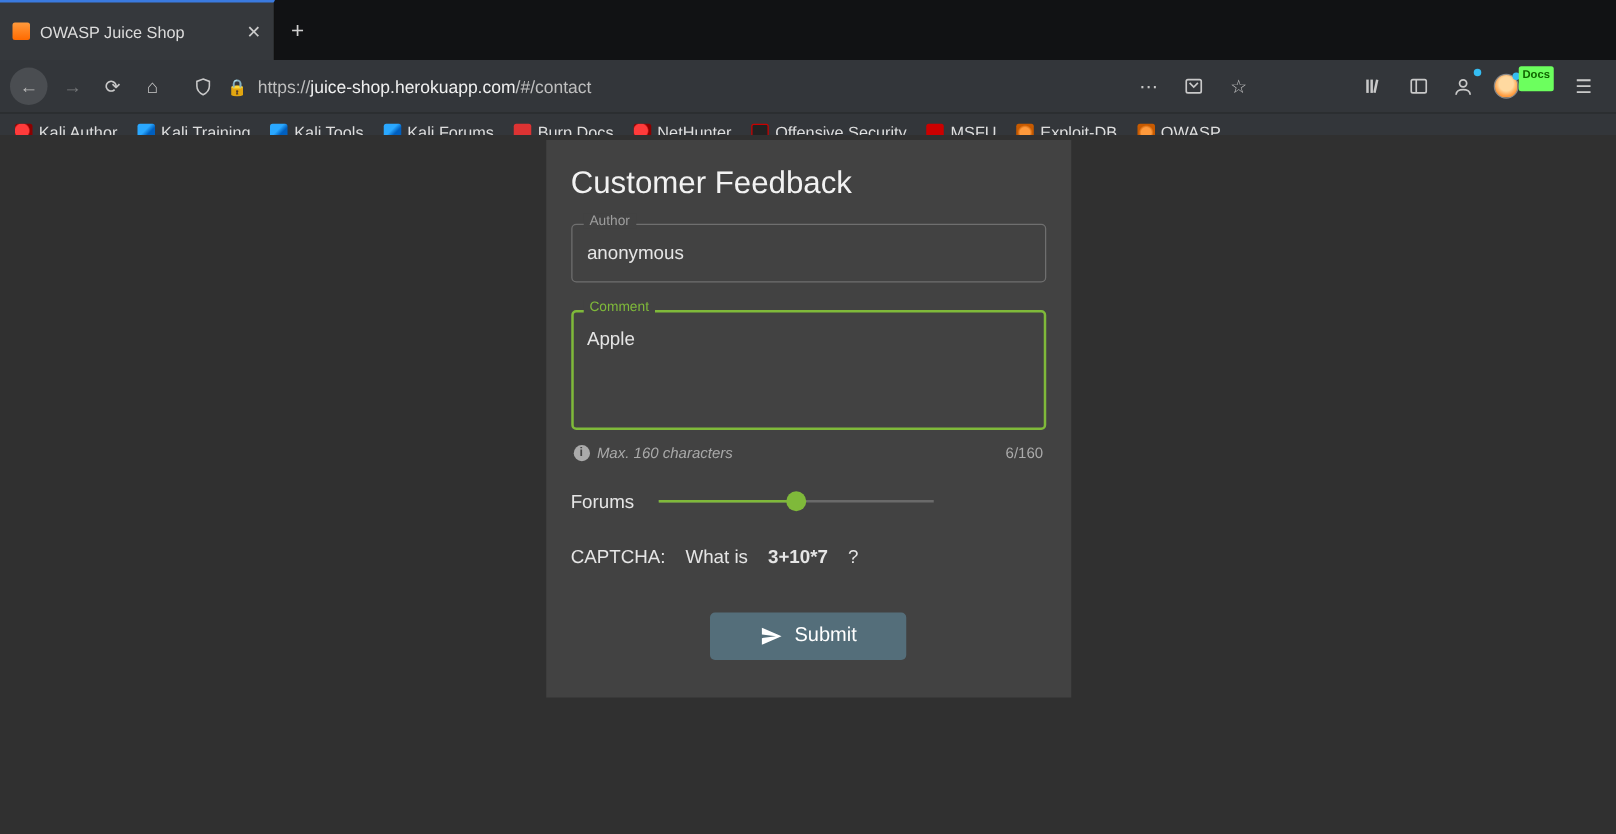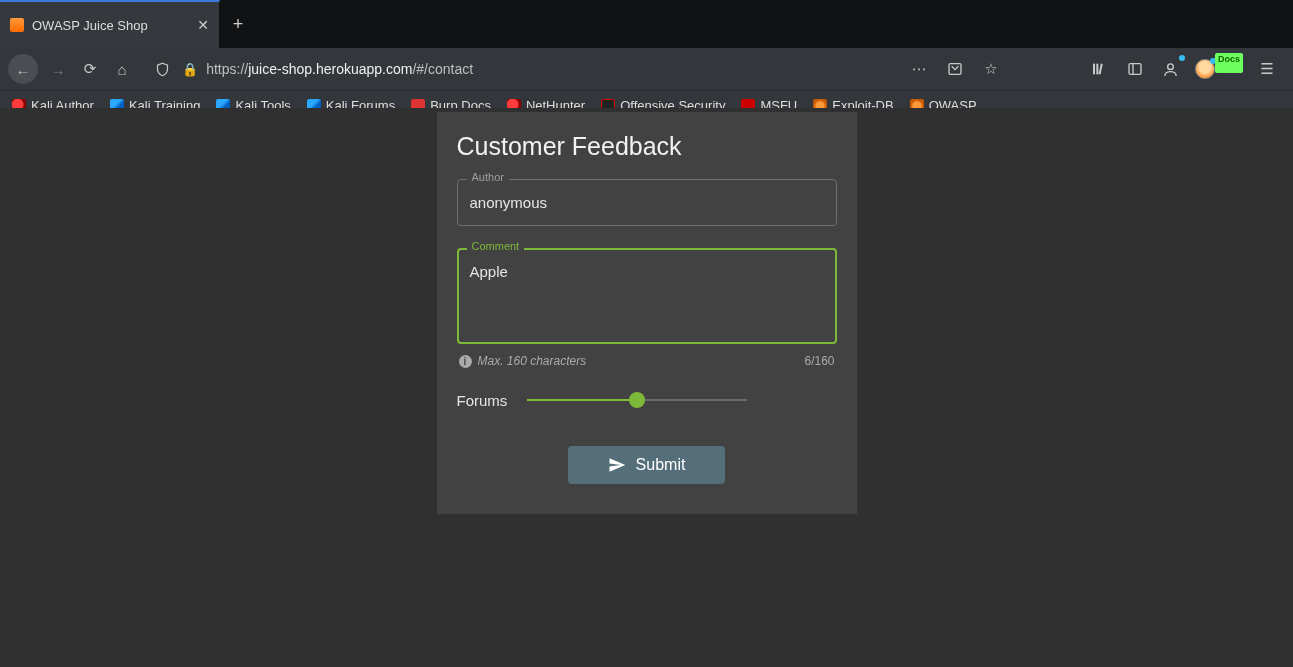--- a/index.html
+++ b/index.html
@@ -196,20 +196,26 @@
 
     <div class="rating-row">
       <span class="lbl">Forums</span>
       <div class="slider">
         <div class="track-bg"></div>
         <div class="track-fill" style="width: 50%;"></div>
         <div class="thumb" style="left: calc(50% - 8px);"></div>
       </div>
     </div>
 
+    <div class="captcha-row">
+      <span>CAPTCHA:</span>
+      <span>What is</span>
+      <span class="expr">3+10*7</span>
+      <span>?</span>
+    </div>
 
 
     <div class="submit-wrap">
       <button class="submit-btn">
         <svg viewBox="0 0 24 24">
             <path d="M2 21l21-9L2 3v7l15 2-15 2v7z"></path>
           </svg>
         <span>Submit</span>
       </button>
     </div>

